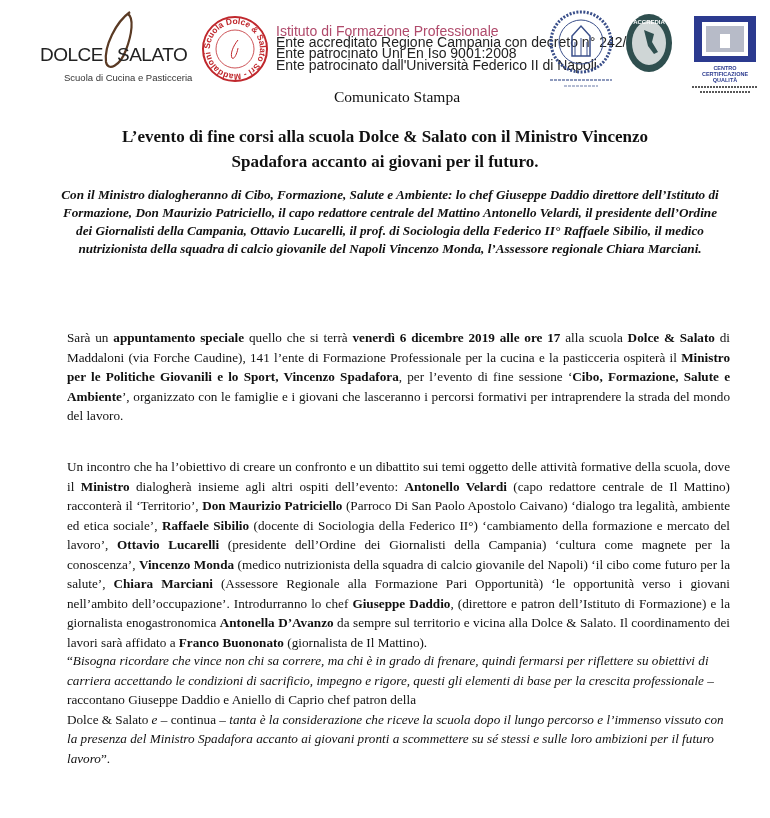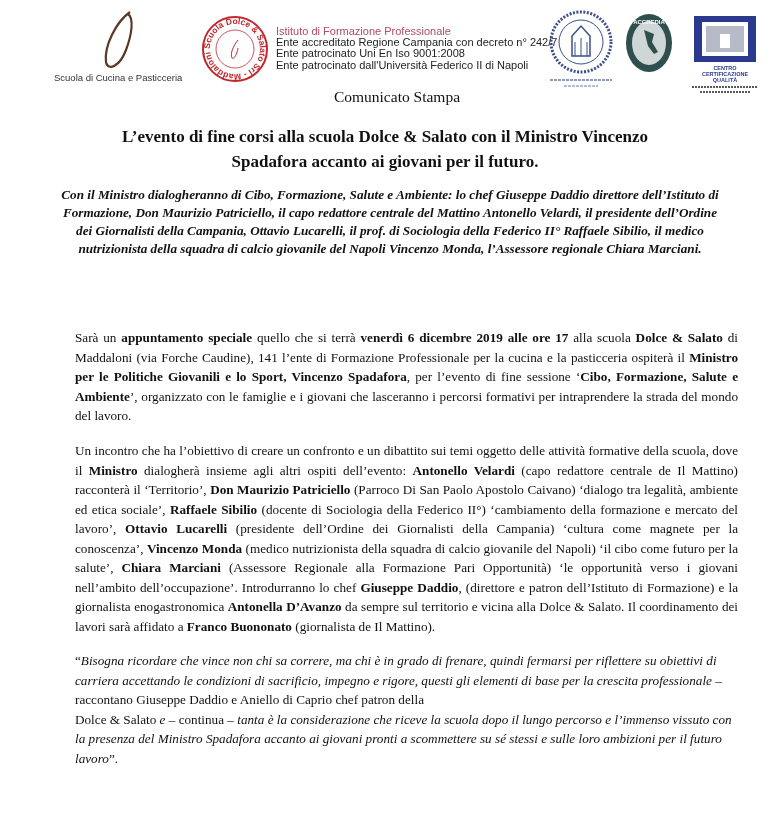--- a/index.html
+++ b/index.html
@@ -3,45 +3,46 @@
 <meta charset="utf-8">
 <style>
   html,body{margin:0;padding:0;background:#fff;}
   body{width:770px;height:818px;position:relative;overflow:hidden;font-family:"Liberation Serif",serif;color:#111;}
   .abs{position:absolute;}
   
   .logo-ds{left:36px;top:10px;width:160px;height:72px;}
   .logo-ds .brand{position:absolute;left:4px;top:34px;font-family:"Liberation Sans",sans-serif;font-size:19px;letter-spacing:-0.5px;color:#222;white-space:nowrap;}
   .logo-ds .brand .b2{margin-left:14px;}
   .logo-ds .swirl{position:absolute;left:58px;top:0px;}
-  .logo-ds .tag{position:absolute;left:18px;top:62px;font-family:"Liberation Sans",sans-serif;font-size:9.5px;color:#333;white-space:nowrap;}
+  .logo-ds .tag{position:absolute;left:28px;top:62px;font-family:"Liberation Sans",sans-serif;font-size:9.5px;color:#333;white-space:nowrap;}
   .stamp{left:200px;top:14px;width:70px;height:70px;}
-  .inst{left:276px;top:26px;font-family:"Liberation Sans",sans-serif;font-size:11px;line-height:11.2px;color:#222;white-space:nowrap;}
+  .inst{left:276px;top:26px;font-family:"Liberation Sans",sans-serif;font-size:14px;line-height:11.2px;color:#222;white-space:nowrap;}
   .inst .l0{color:#b04a6b;}
   .unina{left:542px;top:8px;width:78px;height:84px;}
   .accredia{left:624px;top:12px;width:50px;height:62px;}
   .cq{left:690px;top:12px;width:70px;height:82px;}
   
   .kicker{left:12px;width:770px;top:88px;text-align:center;font-size:15.5px;color:#111;}
   .title{left:90px;width:590px;top:124px;text-align:center;font-size:17px;font-weight:bold;line-height:25px;}
   .lead{left:60px;width:660px;top:186px;text-align:center;font-size:13.2px;font-style:italic;font-weight:bold;line-height:18px;}
-  .para{left:67px;width:663px;font-size:13.2px;line-height:19.5px;text-align:justify;margin-left:8px;}
+  .para{left:67px;width:663px;font-size:13.2px;line-height:19.5px;text-align:justify;}
   .p1{top:328px;}
-  .p2{top:441px;}
+  .p2{top:457px;}
   .p3{top:651px;text-align:left;}
   b{font-weight:bold;}
   i{font-style:italic;}
 </style>
 </head>
 <body>
 
 <div class="abs logo-ds">
   <svg class="swirl" width="50" height="62" viewBox="0 0 50 62">
     <path d="M36 2 C22 12, 10 36, 12 52 C14 62, 26 56, 32 40 C38 24, 40 8, 34 4" fill="none" stroke="#5a3a24" stroke-width="2.2"></path>
   </svg>
+  <div class="brand"><span>DOLCE</span><span class="b2">SALATO</span></div>
   <div class="tag">Scuola di Cucina e Pasticceria</div>
 </div>
 
 <div class="abs stamp">
   <svg width="70" height="70" viewBox="0 0 70 70">
     <defs>
         <path id="sc" d="M35 35 m-25 0 a25 25 0 1 1 50 0 a25 25 0 1 1 -50 0"></path>
       </defs>
     <circle cx="35" cy="35" r="32" fill="none" stroke="#c0282d" stroke-width="2"></circle>
     <circle cx="35" cy="35" r="19" fill="none" stroke="#c0282d" stroke-width="0.8"></circle>

